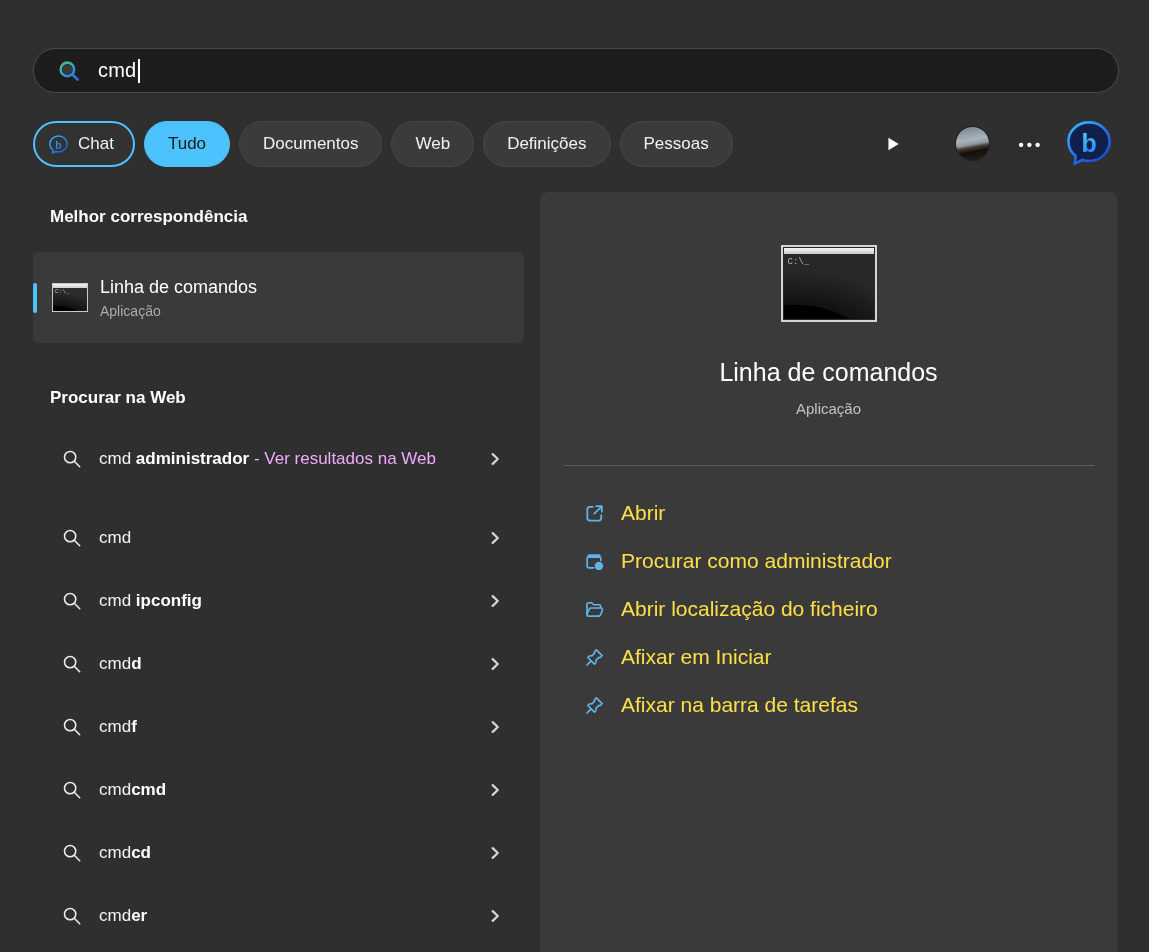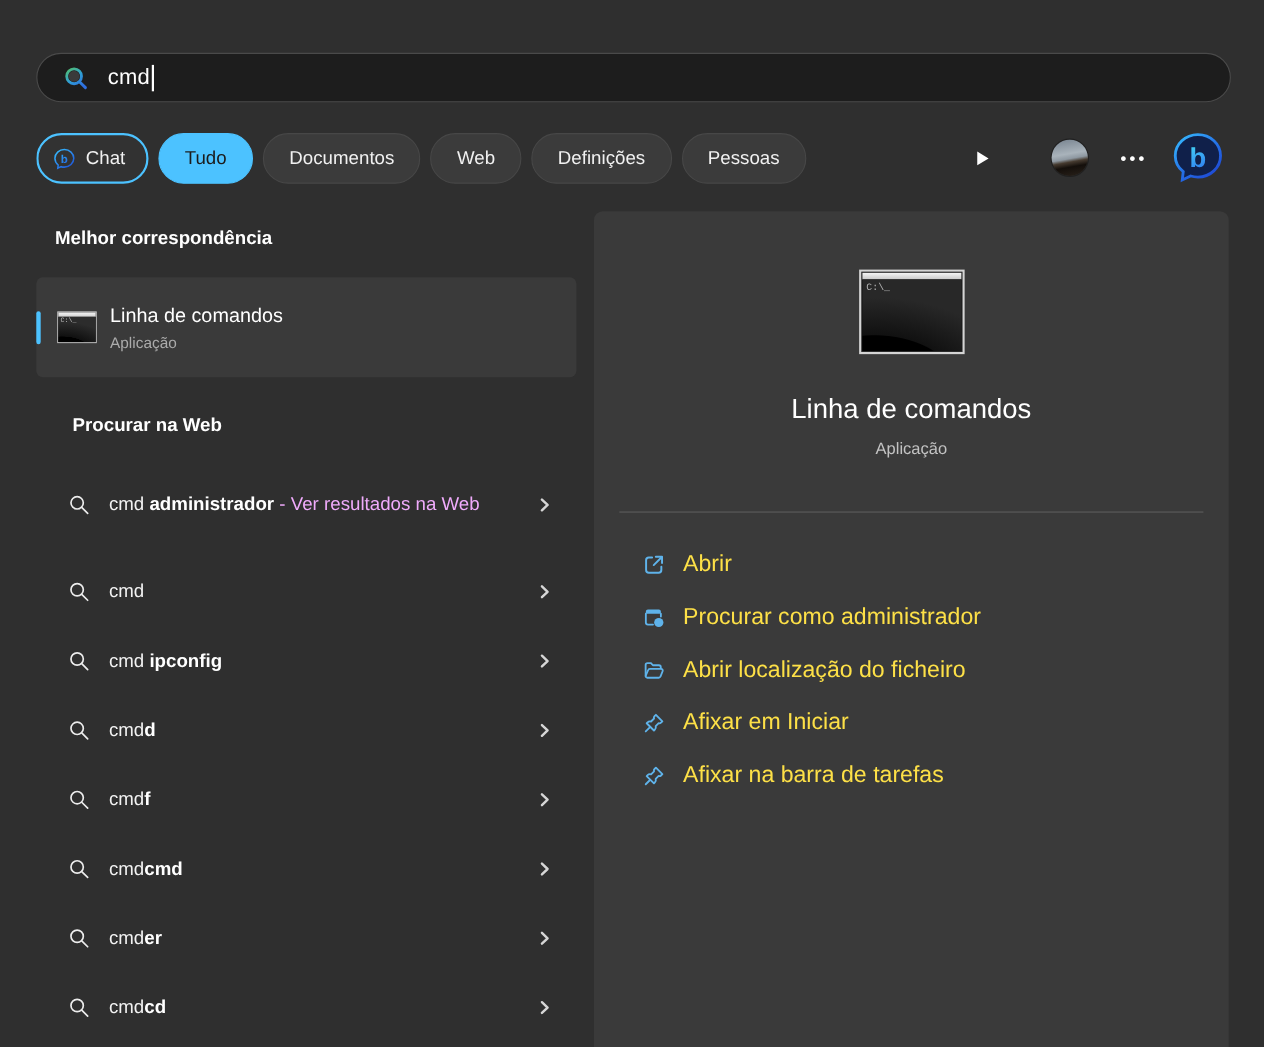--- a/index.html
+++ b/index.html
@@ -177,21 +177,21 @@
     <div class="bar"></div>
       <div class="body"></div>
     <div class="prompt">C:\_</div>
   </div>
   <div>
     <div class="best-title">Linha de comandos</div>
     <div class="best-sub">Aplicação</div>
   </div>
 </div>
 
-<div class="section-title" style="top:377px;margin-left:16px;">Procurar na Web</div>
+<div class="section-title" style="top:388px;">Procurar na Web</div>
 
 <div class="sugg-list">
     <div class="sugg-row tall">
       <span class="sugg-icon">
         <svg width="22" height="22" viewBox="0 0 20 20" fill="none" stroke="#ececec" stroke-width="1.4">
           <circle cx="8.3" cy="8.3" r="5.1"></circle>
           <path d="M12.3 12.3 L17 17" stroke-linecap="round"></path>
         </svg>
       </span>
       <span class="sugg-text"><span>cmd </span><b>administrador</b><span class="t-note"> - Ver resultados na Web</span></span>
@@ -271,35 +271,35 @@
         </svg>
       </span>
     </div>
     <div class="sugg-row">
       <span class="sugg-icon">
         <svg width="22" height="22" viewBox="0 0 20 20" fill="none" stroke="#ececec" stroke-width="1.4">
           <circle cx="8.3" cy="8.3" r="5.1"></circle>
           <path d="M12.3 12.3 L17 17" stroke-linecap="round"></path>
         </svg>
       </span>
+      <span class="sugg-text"><span>cmd</span><b>cd</b><span class="t-note"></span></span>
+      <span class="sugg-chevron">
+        <svg width="14" height="14" viewBox="0 0 12 12" fill="none" stroke="#d6d6d6" stroke-width="1.9" stroke-linecap="round" stroke-linejoin="round">
+          <path d="M4 1.8 L8.4 6 L4 10.2"></path>
+        </svg>
+      </span>
+    </div>
+    <div class="sugg-row">
+      <span class="sugg-icon">
+        <svg width="22" height="22" viewBox="0 0 20 20" fill="none" stroke="#ececec" stroke-width="1.4">
+          <circle cx="8.3" cy="8.3" r="5.1"></circle>
+          <path d="M12.3 12.3 L17 17" stroke-linecap="round"></path>
+        </svg>
+      </span>
       <span class="sugg-text"><span>cmd</span><b>er</b><span class="t-note"></span></span>
-      <span class="sugg-chevron">
-        <svg width="14" height="14" viewBox="0 0 12 12" fill="none" stroke="#d6d6d6" stroke-width="1.9" stroke-linecap="round" stroke-linejoin="round">
-          <path d="M4 1.8 L8.4 6 L4 10.2"></path>
-        </svg>
-      </span>
-    </div>
-    <div class="sugg-row">
-      <span class="sugg-icon">
-        <svg width="22" height="22" viewBox="0 0 20 20" fill="none" stroke="#ececec" stroke-width="1.4">
-          <circle cx="8.3" cy="8.3" r="5.1"></circle>
-          <path d="M12.3 12.3 L17 17" stroke-linecap="round"></path>
-        </svg>
-      </span>
-      <span class="sugg-text"><span>cmd</span><b>cd</b><span class="t-note"></span></span>
       <span class="sugg-chevron">
         <svg width="14" height="14" viewBox="0 0 12 12" fill="none" stroke="#d6d6d6" stroke-width="1.9" stroke-linecap="round" stroke-linejoin="round">
           <path d="M4 1.8 L8.4 6 L4 10.2"></path>
         </svg>
       </span>
     </div>
   </div>
 
 <div class="preview">
   <div class="cmd-icon-lg">

